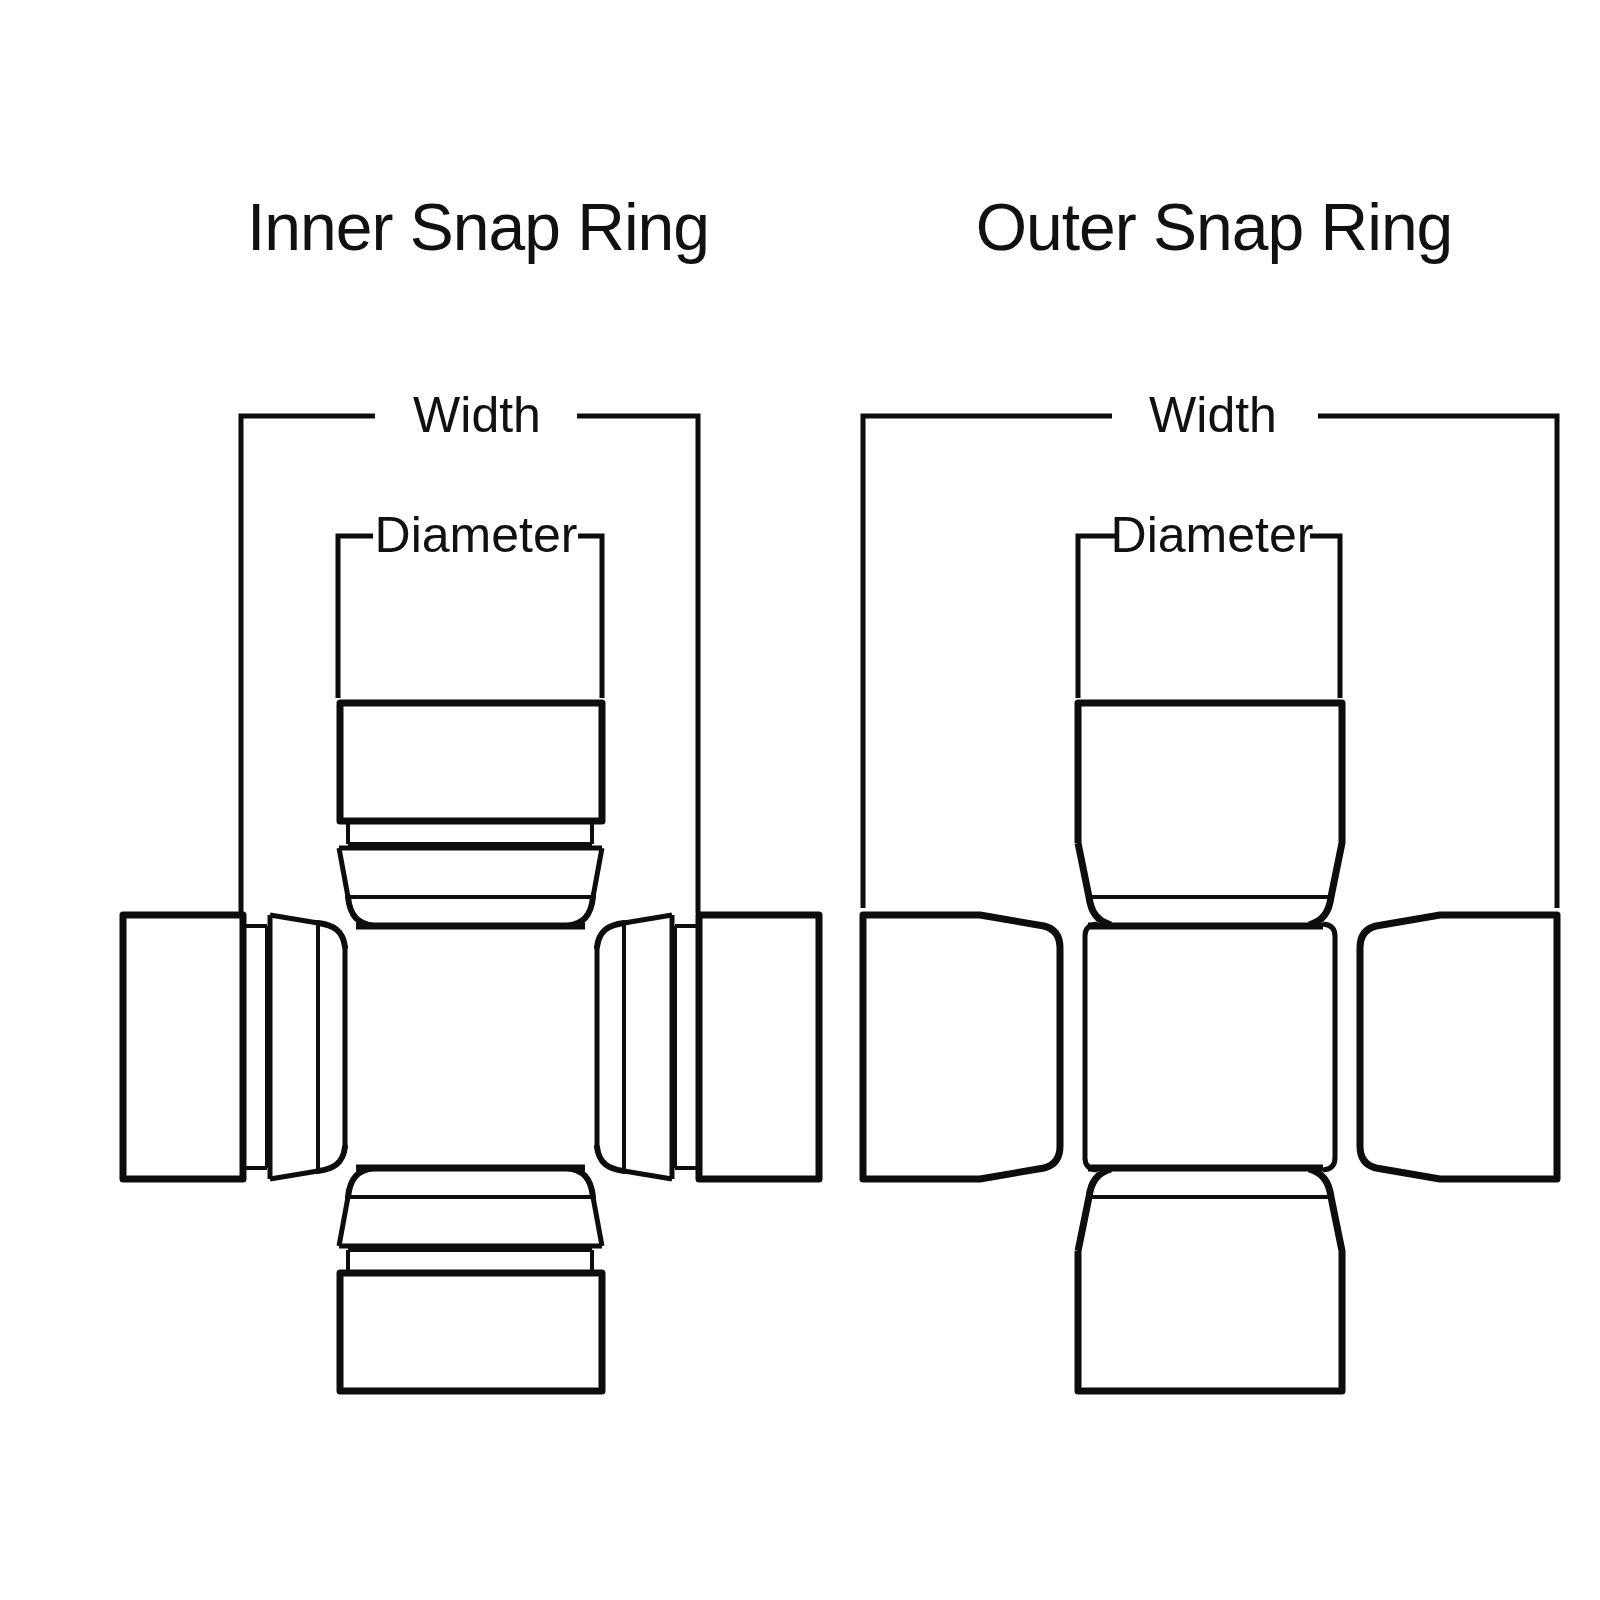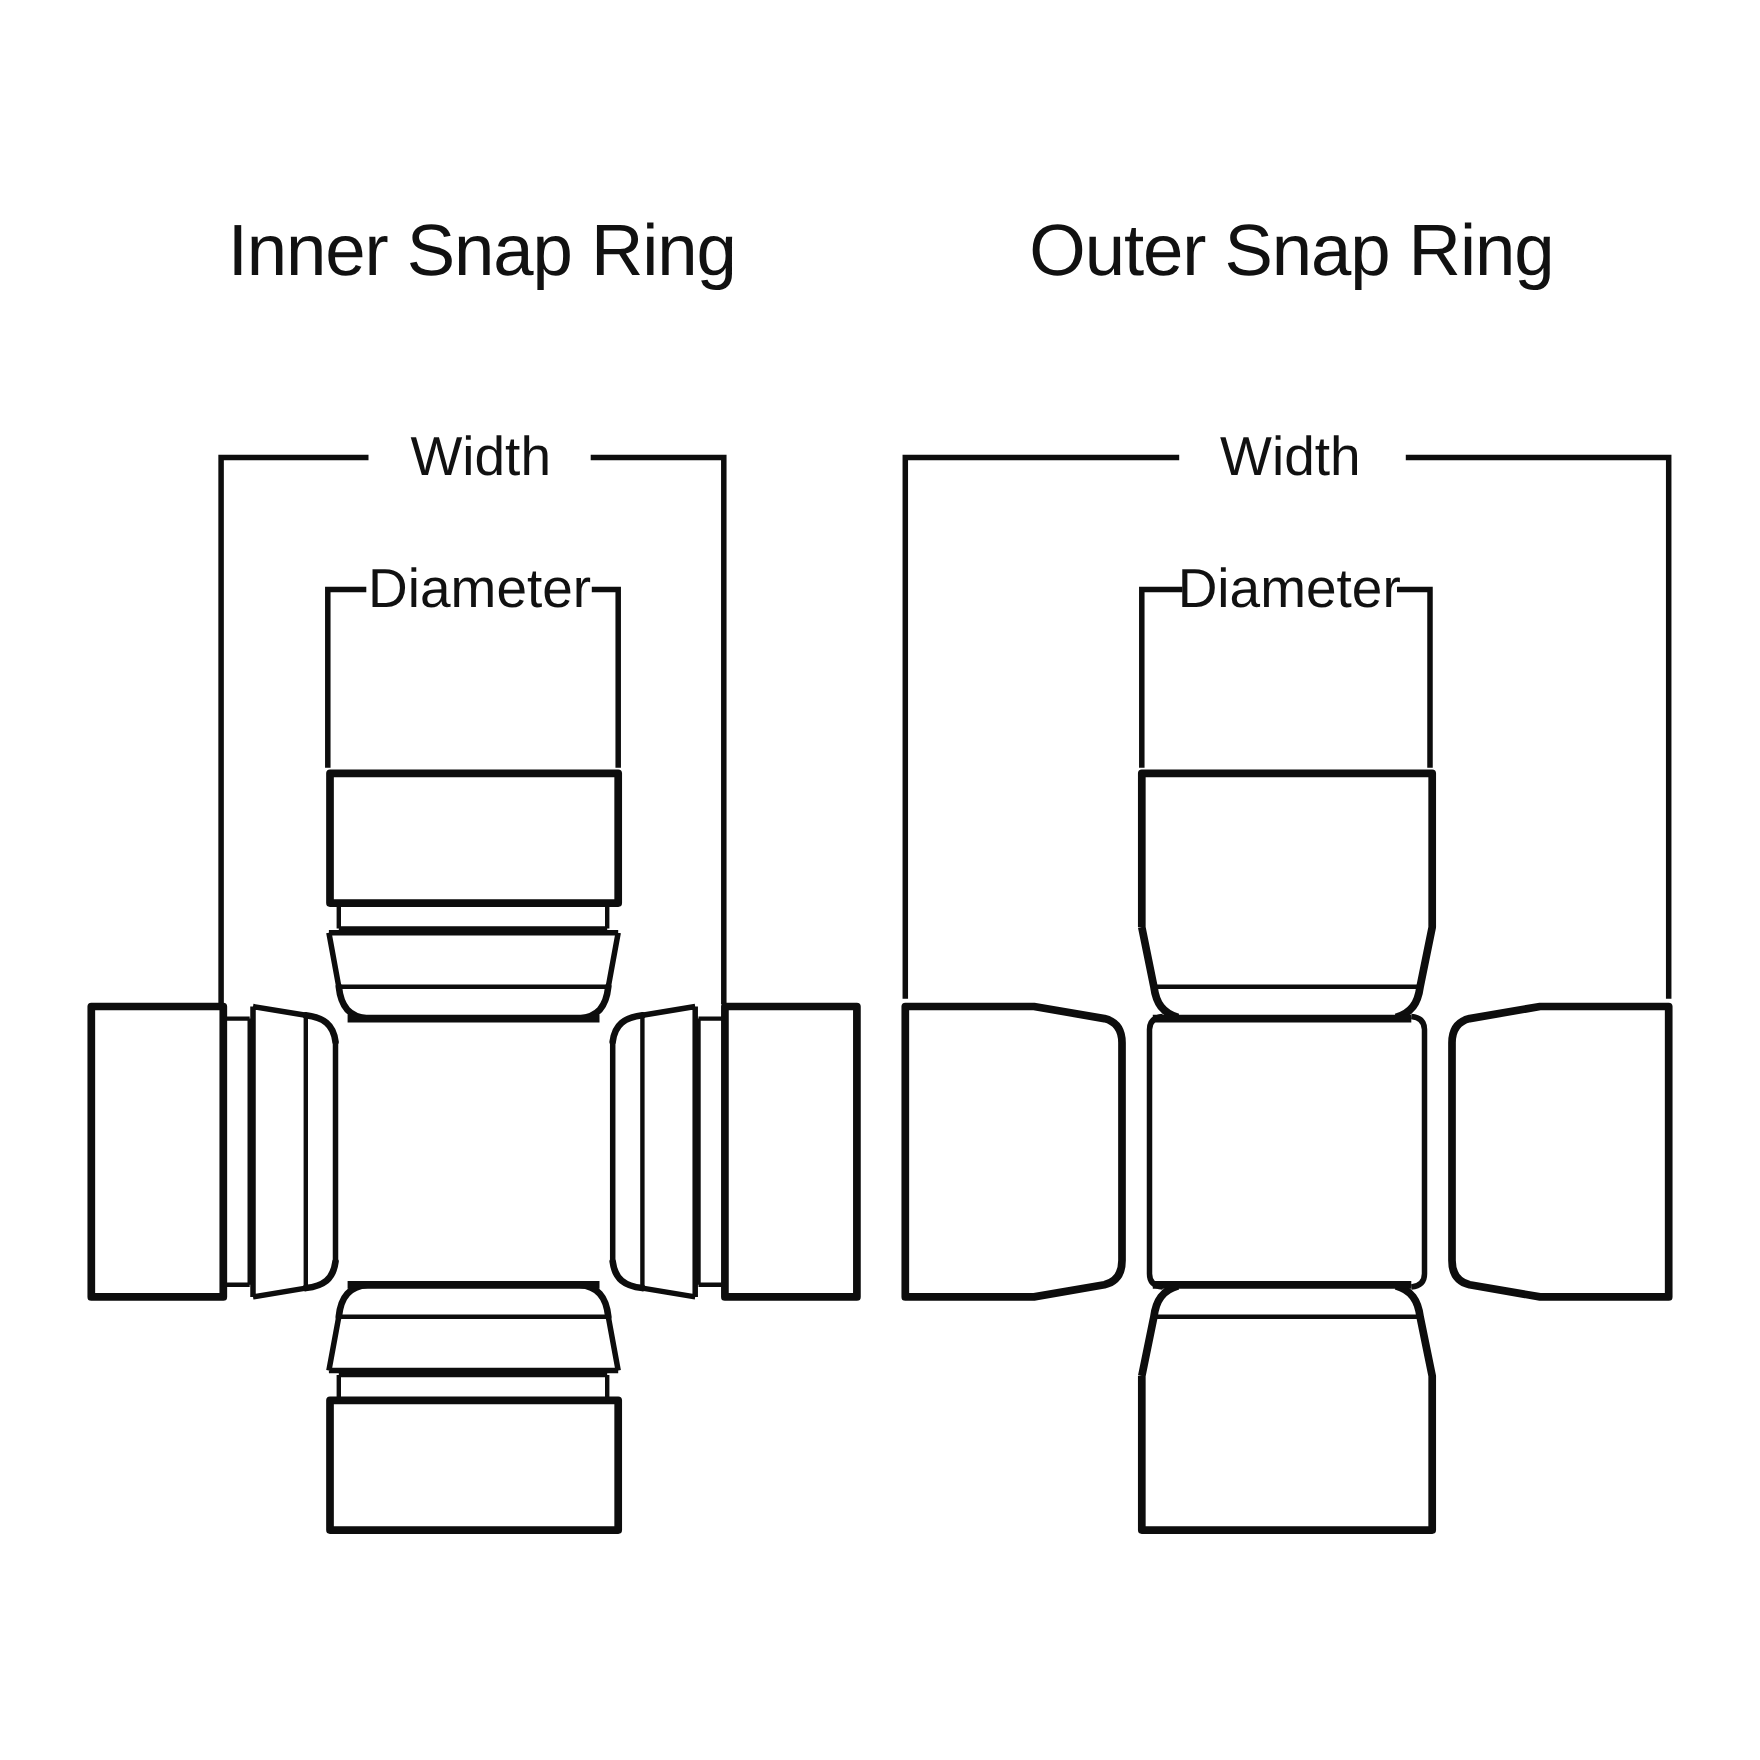--- a/index.html
+++ b/index.html
@@ -3,21 +3,21 @@
 <meta charset="utf-8">
 <style>
   html, body { margin: 0; padding: 0; }
   body {
     width: 1600px; height: 1600px;
     background: #ffffff;
     font-family: "Liberation Sans", "DejaVu Sans", sans-serif;
     position: relative;
     overflow: hidden;
   }
-  .stage { position: absolute; inset: 0; }
+  .stage { position: absolute; inset: 0; margin-left: 40px; }
   svg { display: block; }
   .outline   { fill: none; stroke: #0d0d0d; stroke-width: 7; stroke-linejoin: round; stroke-linecap: butt; }
   .edge      { fill: none; stroke: #0d0d0d; stroke-width: 5; stroke-linejoin: round; }
   .detail    { fill: none; stroke: #0d0d0d; stroke-width: 4; stroke-linejoin: round; }
   .seal      { fill: none; stroke: #0d0d0d; stroke-width: 5; stroke-linejoin: round; }
   .skirt     { fill: none; stroke: #0d0d0d; stroke-width: 6; stroke-linecap: round; }
   .thick     { fill: none; stroke: #0d0d0d; stroke-width: 7; stroke-linecap: butt; }
   .bracket   { fill: none; stroke: #0d0d0d; stroke-width: 5; stroke-linejoin: miter; }
   .title-txt { font-size: 66px; fill: #111111; letter-spacing: -1px; }
   .dim-txt   { font-size: 50px; fill: #111111; }

